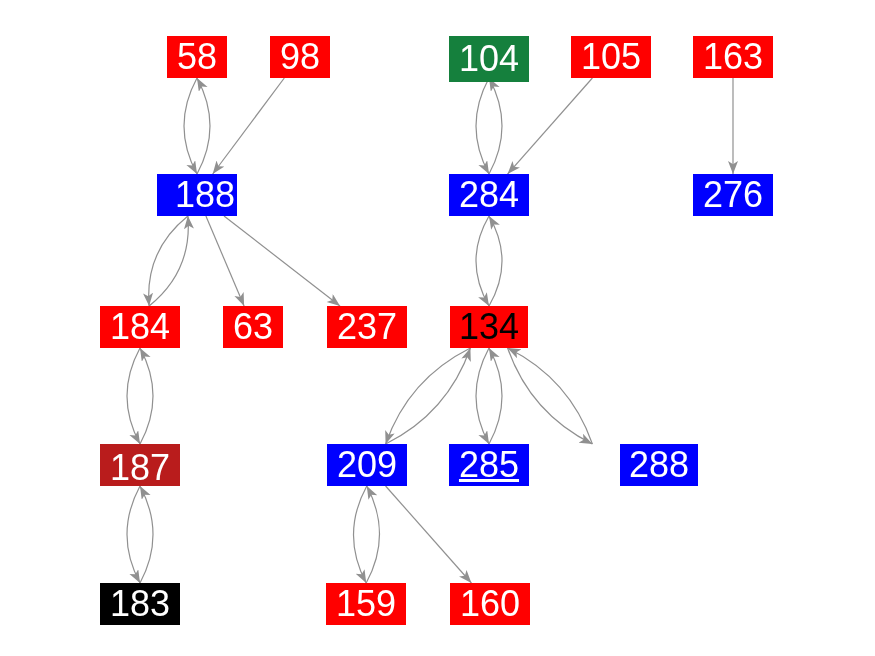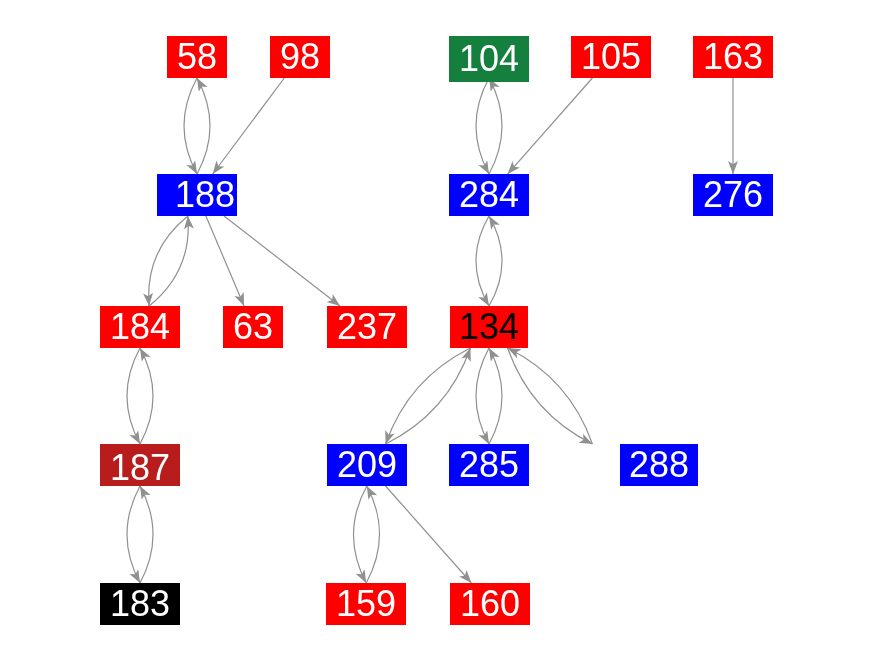--- a/index.html
+++ b/index.html
@@ -112,21 +112,21 @@
       <div class="graph-node" style="left: 450px; top: 306px; width: 78px; height: 42px; background: rgb(255, 0, 0);">
         <span class="node-label" style="color: #000000;">134</span>
       </div>
       <div class="graph-node" style="left: 100px; top: 444px; width: 80px; height: 42px; background: #b91c1c; align-items: flex-end;">
         <span class="node-label" style="color: rgb(255, 255, 255);">187</span>
       </div>
       <div class="graph-node" style="left: 327px; top: 444px; width: 80px; height: 42px; background: rgb(0, 0, 255);">
         <span class="node-label" style="color: rgb(255, 255, 255);">209</span>
       </div>
       <div class="graph-node" style="left: 449px; top: 444px; width: 80px; height: 42px; background: rgb(0, 0, 255);">
-        <span class="node-label" style="color: rgb(255, 255, 255);">285</span>
+        <span class="node-label" style="color: rgb(255, 255, 255); text-decoration: underline;">285</span>
       </div>
       <div class="graph-node" style="left: 572px; top: 444px; width: 78px; height: 42px; background: rgb(0, 0, 255); margin-left: 48px;">
         <span class="node-label" style="color: rgb(255, 255, 255);">288</span>
       </div>
       <div class="graph-node" style="left: 100px; top: 583px; width: 80px; height: 42px; background: #000000;">
         <span class="node-label" style="color: rgb(255, 255, 255);">183</span>
       </div>
       <div class="graph-node" style="left: 326px; top: 583px; width: 80px; height: 42px; background: rgb(255, 0, 0);">
         <span class="node-label" style="color: rgb(255, 255, 255);">159</span>
       </div>

